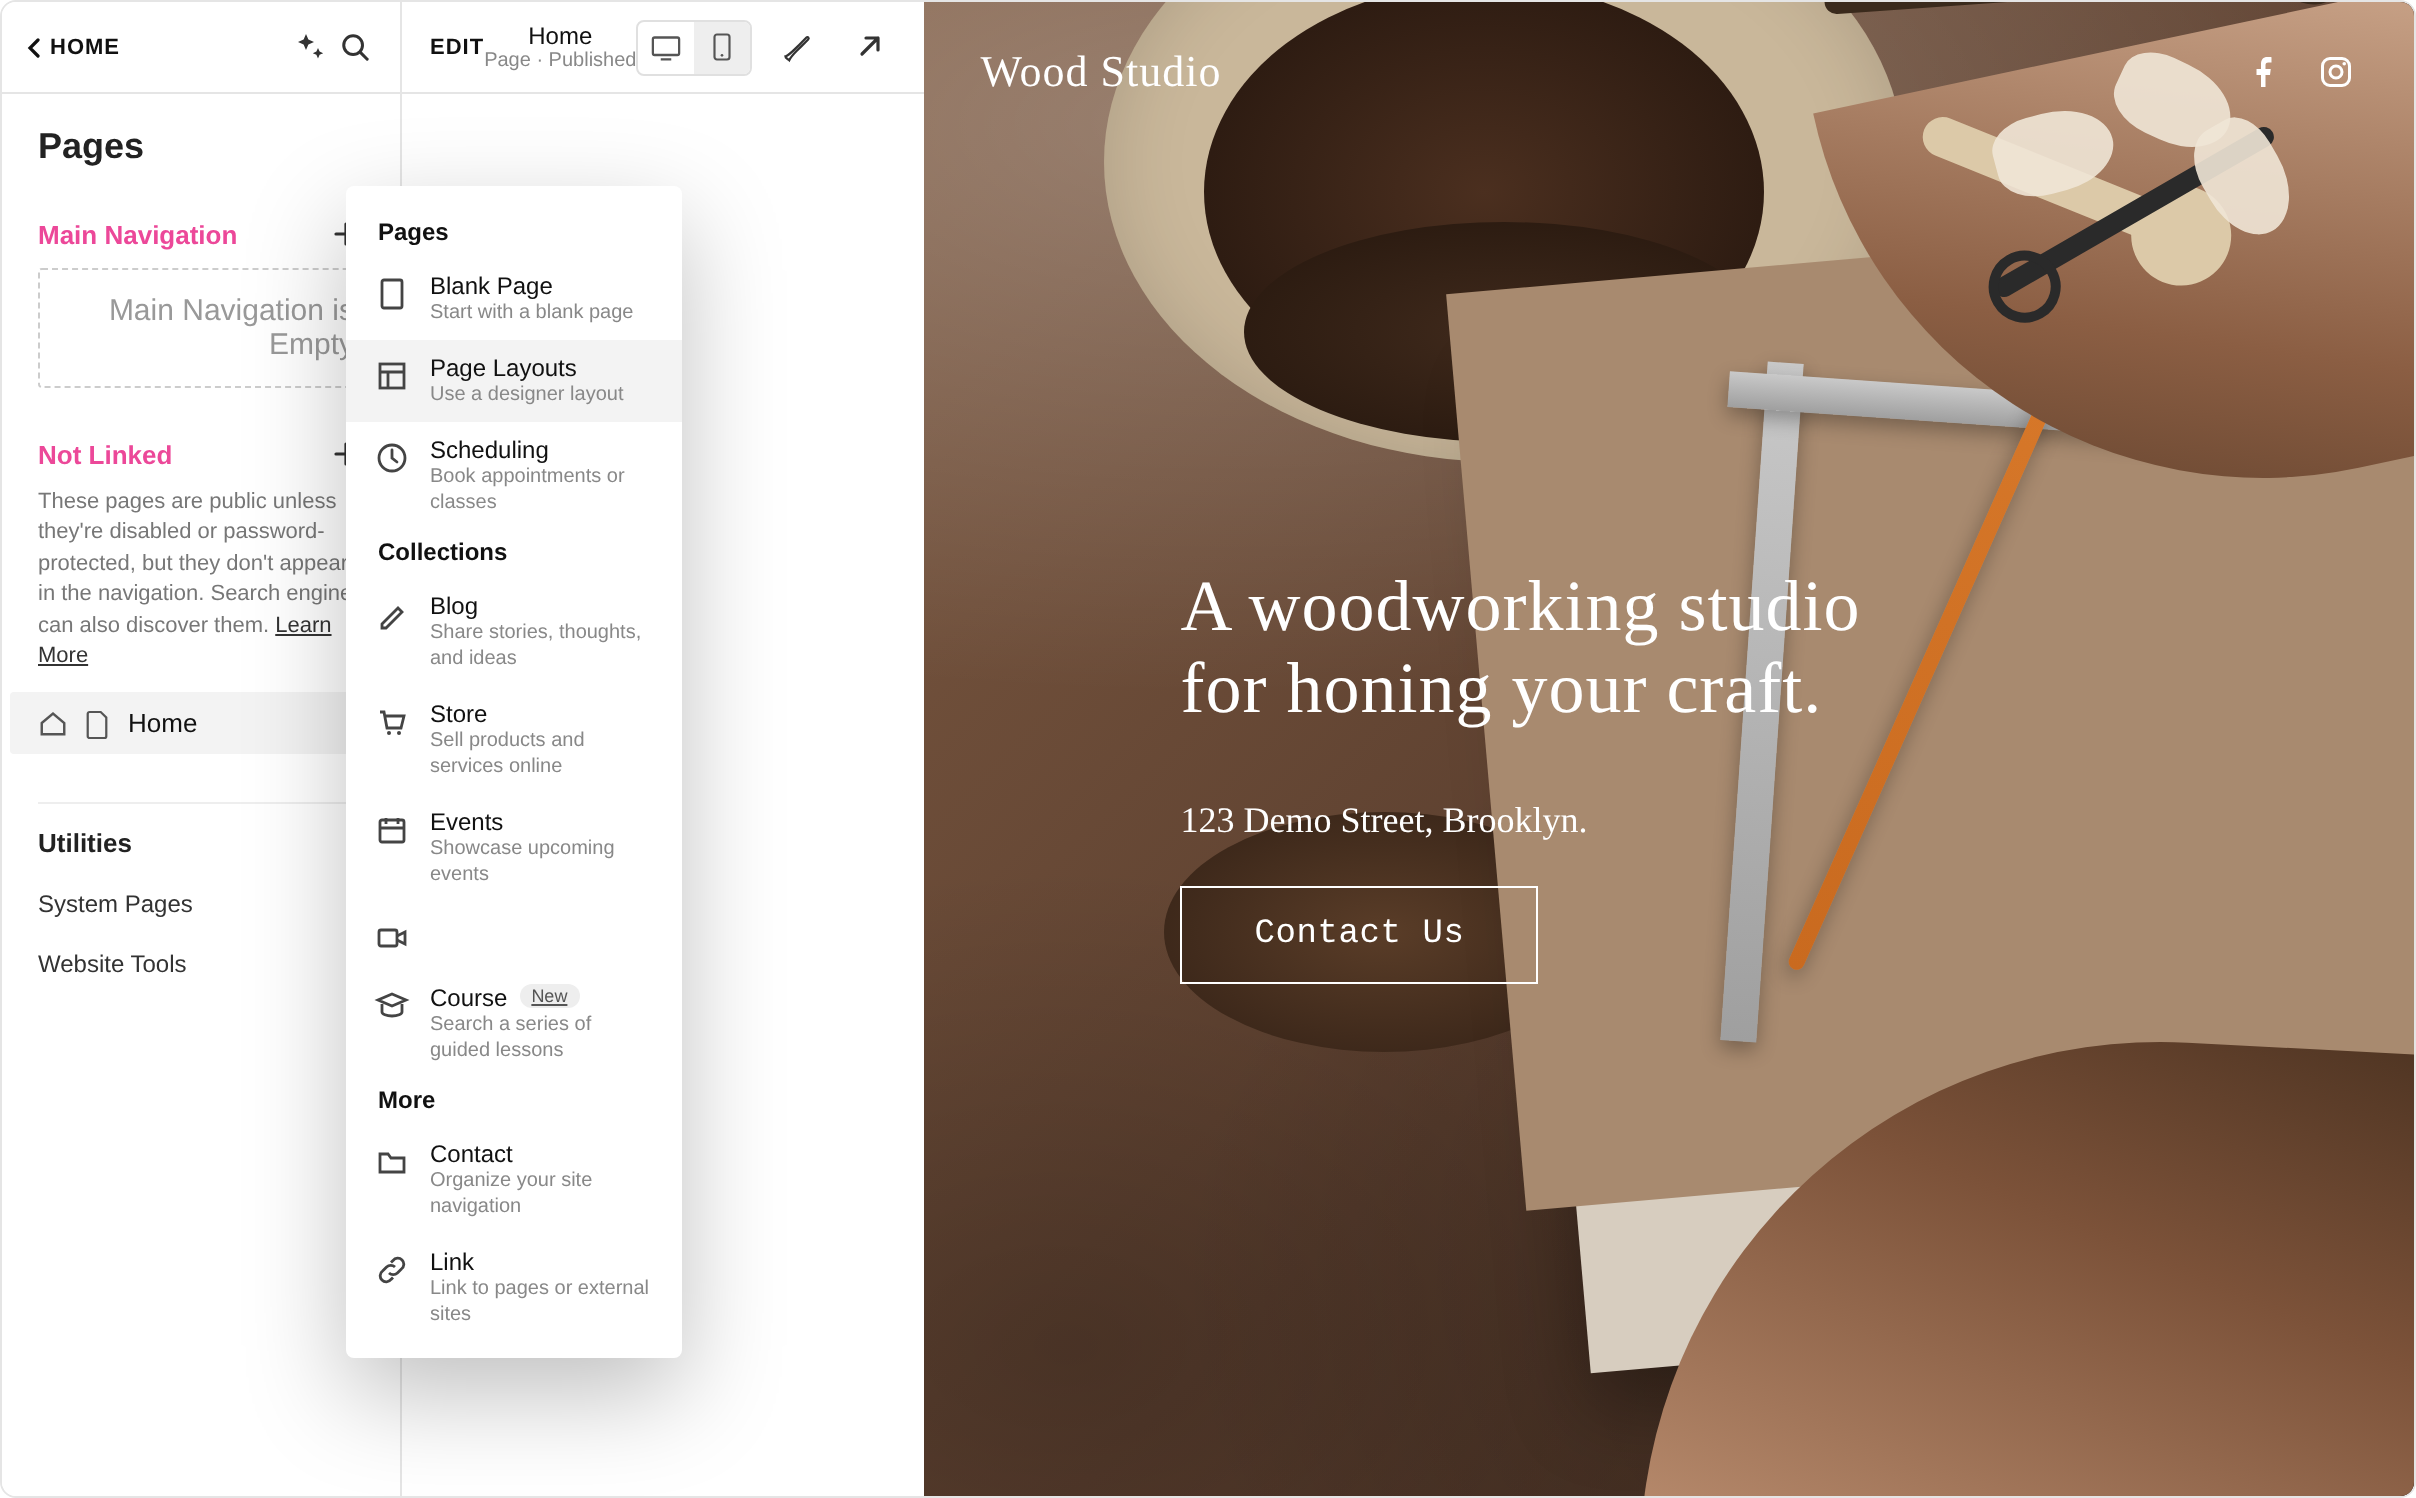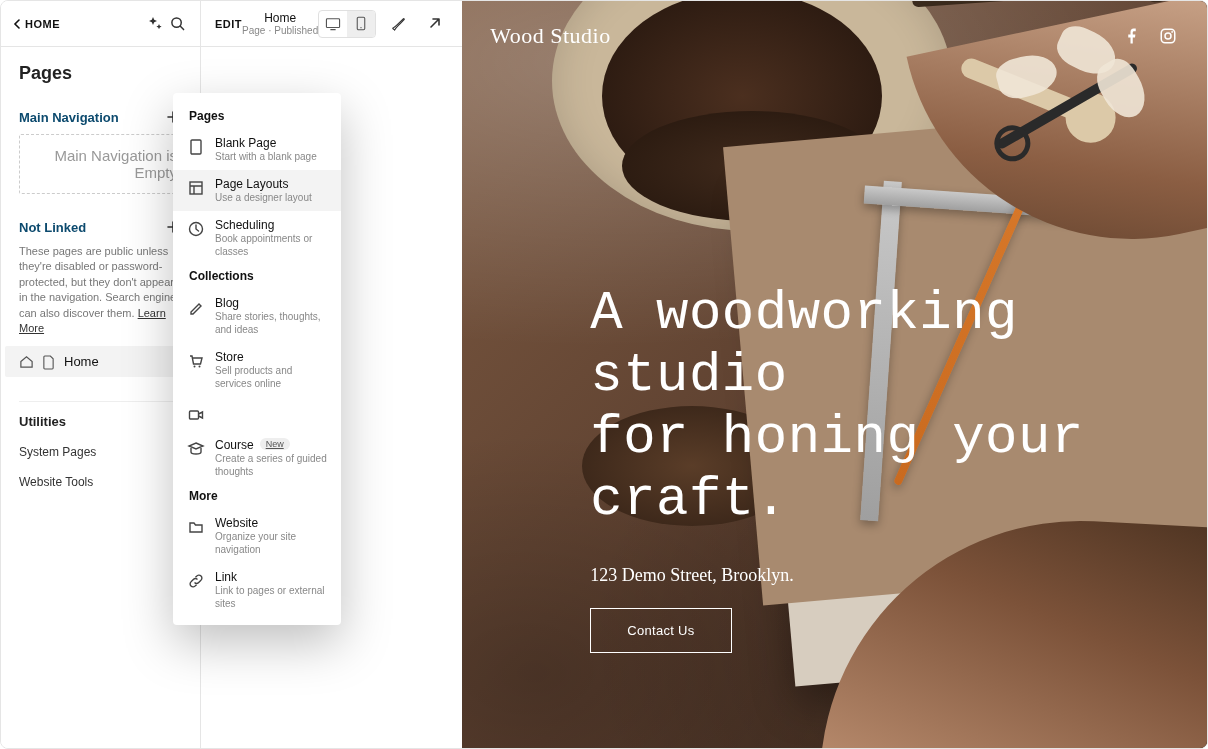--- a/index.html
+++ b/index.html
@@ -20,21 +20,21 @@
   .sidebar-top {
     height: 46px; display: flex; align-items: center; padding: 0 12px;
     border-bottom: 1px solid #e5e5e5;
   }
   .sidebar-top .back { display: flex; align-items: center; gap: 4px; font-size: 11px; font-weight: 600; letter-spacing: .5px; cursor: pointer; color: #111;}
   .sidebar-top .spacer { flex: 1; }
   .sidebar-top .icon-btn { width: 22px; height: 22px; display: flex; align-items: center; justify-content: center; cursor: pointer; color: #333; }
   .sidebar-title { font-size: 18px; font-weight: 600; padding: 16px 18px 12px; }
   .section { padding: 0 18px; }
   .section-header { display: flex; align-items: center; justify-content: space-between; padding: 12px 0 8px; }
-  .section-header .label { font-size: 13px; font-weight: 600; color: #0c4a6e; }
+  .section-header .label { font-size: 13px; font-weight: 600; color: #ec4899; }
   .add-btn { width: 18px; height: 18px; display: flex; align-items: center; justify-content: center; cursor: pointer; color: #333; }
   .empty-box {
     border: 1px dashed #ccc; border-radius: 2px; text-align: right; color: #999;
     font-size: 15px; padding: 12px 4px; margin-bottom: 12px;
   }
   .section-note { font-size: 11px; line-height: 1.4; color: #777; padding-bottom: 10px; }
   .section-note a { color: #333; text-decoration: underline; cursor: pointer; }
   .page-row {
     display: flex; align-items: center; gap: 8px; margin: 0 -14px; padding: 8px 14px;
     background: #f3f3f3; border-radius: 2px;
@@ -70,25 +70,25 @@
       radial-gradient(1200px 520px at 18% 8%, rgba(255,255,255,.25), transparent 55%),
       radial-gradient(820px 560px at 85% 86%, rgba(0,0,0,.32), transparent 62%),
       radial-gradient(600px 400px at 10% 90%, rgba(0,0,0,.22), transparent 60%),
       linear-gradient(135deg, #7d5a42 0%, #5a3e2e 55%, #3f2b1f 100%);
   }
   .brand { position: absolute; top: 22px; left: 28px; color: #fff; font-size: 22px; font-family: Georgia, 'Times New Roman', serif; letter-spacing: .5px; }
   .social { position: absolute; top: 26px; right: 30px; display: flex; gap: 18px; color: #fff; }
   .social svg { width: 18px; height: 18px; }
 
   .hero-text { position: absolute; left: 128px; top: 282px; color: #fff; }
-  .hero-line { font-family: Liberation Mono, monospace; font-size: 54px; line-height: 1.15; letter-spacing: .5px; }
+  .hero-line { font-family: Liberation Serif, serif; font-size: 36px; line-height: 1.15; letter-spacing: .5px; }
   .hero-sub { margin-top: 34px; font-family: Georgia, serif; font-size: 18px; }
   .hero-btn {
     margin-top: 22px; display: inline-block; border: 1px solid #fff; padding: 14px 36px;
-    color: #fff; font-size: 13px; letter-spacing: .3px; cursor: pointer;
+    color: #fff; font-size: 17px; letter-spacing: .3px; cursor: pointer; font-family: Liberation Mono, monospace;
   }
 
   
   .shape { position: absolute; }
   .paper { left: 310px; top: 150px; width: 610px; height: 510px; background: #d7cdbf; transform: rotate(-5deg); box-shadow: 0 18px 40px rgba(0,0,0,.35); }
   .board { left: 280px; top: 120px; width: 580px; height: 460px; background: #a88a6f; transform: rotate(-5deg); }
   .tray { left: 90px; top: -70px; width: 400px; height: 300px; background: #c9b79a; border-radius: 50%; box-shadow: inset 0 0 40px rgba(0,0,0,.15); }
   .bowl { left: 140px; top: -10px; width: 280px; height: 210px; background: radial-gradient(ellipse at center, #4b2f1f 0%, #2e1c12 70%); border-radius: 50%; }
   .bowl2 { left: 160px; top: 110px; width: 260px; height: 110px; background: radial-gradient(ellipse at center, #402a1c 0%, #2a1a10 80%); border-radius: 50%; }
   .side-bowl { left: 120px; top: 405px; width: 220px; height: 120px; background: radial-gradient(ellipse at center, #5a3d28 0%, #3a2619 80%); border-radius: 50%; }
@@ -347,50 +347,64 @@
         <div class="pop-text">
           <div class="pop-title">
             <span>Store</span>
           </div>
           <div class="pop-desc">Sell products and services online</div>
         </div>
       </div>
       <div class="pop-item">
         <span class="pop-ico">
           <svg viewBox="0 0 18 18">
+            <rect x="3" y="4" width="12" height="11" rx="1" stroke="currentColor" stroke-width="1.4" fill="none"></rect>
+            <path d="M3 8h12M6 3v3M12 3v3" stroke="currentColor" stroke-width="1.4"></path>
+          </svg>
+        </span>
+        <div class="pop-text">
+          <div class="pop-title">
+            <span>Events</span>
+          </div>
+          <div class="pop-desc">Showcase upcoming events</div>
+        </div>
+      </div>
+      <div class="pop-item">
+        <span class="pop-ico">
+          <svg viewBox="0 0 18 18">
             <rect x="2.5" y="5" width="9" height="8" rx="1" stroke="currentColor" stroke-width="1.4" fill="none"></rect>
             <path d="M11.5 8l4-2v6l-4-2" stroke="currentColor" stroke-width="1.4" fill="none"></path>
           </svg>
         </span>
       </div>
       <div class="pop-item">
         <span class="pop-ico">
           <svg viewBox="0 0 18 18">
             <path d="M9 3l7 3-7 3-7-3 7-3z" stroke="currentColor" stroke-width="1.4" fill="none"></path>
             <path d="M4 8v4c0 1 2.2 2 5 2s5-1 5-2V8" stroke="currentColor" stroke-width="1.4" fill="none"></path>
           </svg>
         </span>
         <div class="pop-text">
           <div class="pop-title">
             <span>Course</span>
             <span class="badge">New</span>
           </div>
-          <div class="pop-desc">Create a series of guided thoughts</div>
+          <div class="pop-desc">Search a series of guided lessons</div>
         </div>
       </div>
       <div class="pop-section-title">More</div>
       <div class="pop-item">
         <span class="pop-ico">
           <svg viewBox="0 0 18 18">
             <path d="M3 5h4l1.5 2H15v7H3V5z" stroke="currentColor" stroke-width="1.4" fill="none"></path>
           </svg>
         </span>
         <div class="pop-text">
           <div class="pop-title">
-            <span>Website</span>
+            <span>Contact</span>
           </div>
           <div class="pop-desc">Organize your site navigation</div>
         </div>
       </div>
       <div class="pop-item">
         <span class="pop-ico">
           <svg viewBox="0 0 18 18">
             <path d="M7.5 10.5a3 3 0 0 0 4.2 0l2-2a3 3 0 1 0-4.2-4.2l-1 1M10.5 7.5a3 3 0 0 0-4.2 0l-2 2a3 3 0 1 0 4.2 4.2l1-1" stroke="currentColor" stroke-width="1.4" fill="none"></path>
           </svg>
         </span>

